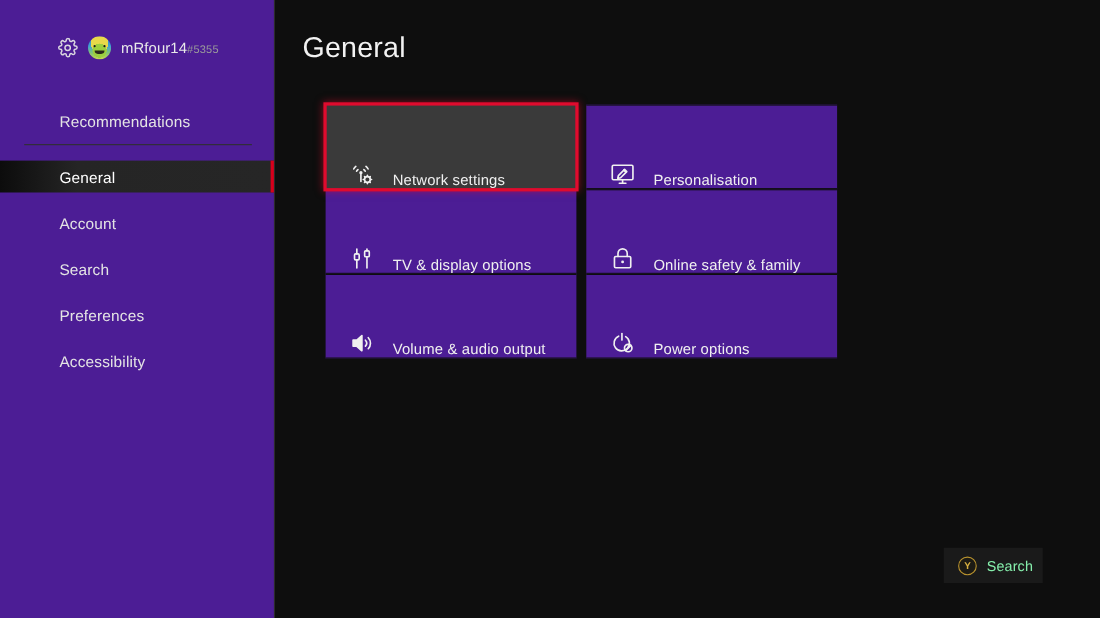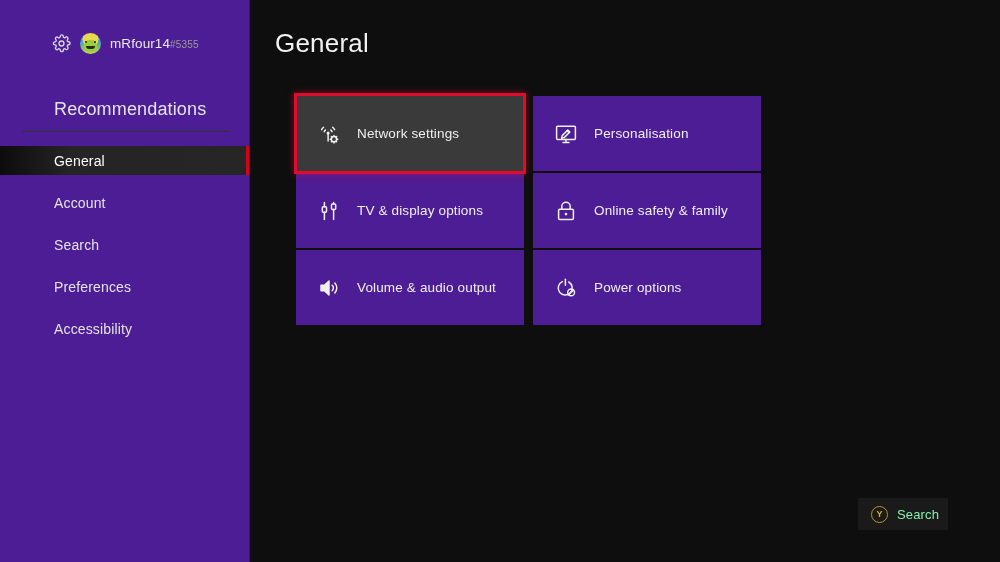--- a/index.html
+++ b/index.html
@@ -102,21 +102,21 @@
     position: absolute;
     left: 0;
     top: 95px;
     width: 250px;
     height: 29px;
     display: flex;
     align-items: center;
     padding-left: 54px;
   }
   #recommendations-item .nav-label {
-    font-size: 18px;
+    font-size: 14px;
     color: #e4e4e4;
     letter-spacing: .15px;
   }
 
   #nav-divider {
     position: absolute;
     left: 22px;
     top: 131px;
     width: 207px;
     height: 1px;
@@ -190,21 +190,21 @@
     grid-template-columns: 228px 228px;
     grid-auto-rows: 77px;
     column-gap: 9px;
     row-gap: 0px;
   }
 
   .tile {
     position: relative;
     background: #333333;
     display: flex;
-    align-items: center;
+    align-items: flex-end;
     padding-left: 20px;
     gap: 15px;
     border-top: 1px solid #0e0e0e;
     border-bottom: 1px solid #0e0e0e;
   }
 
   .tile.dim { background: #4c1d95; }
 
   .tile.focused {
     background: #3a3a3a;

